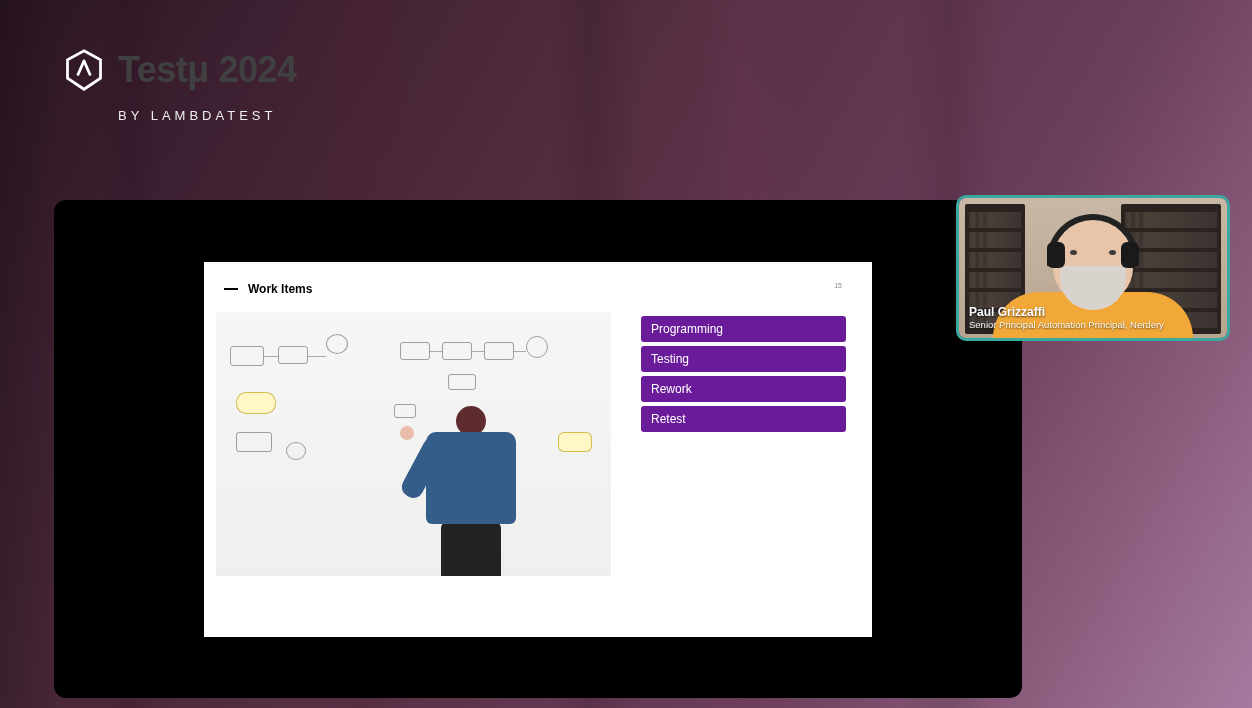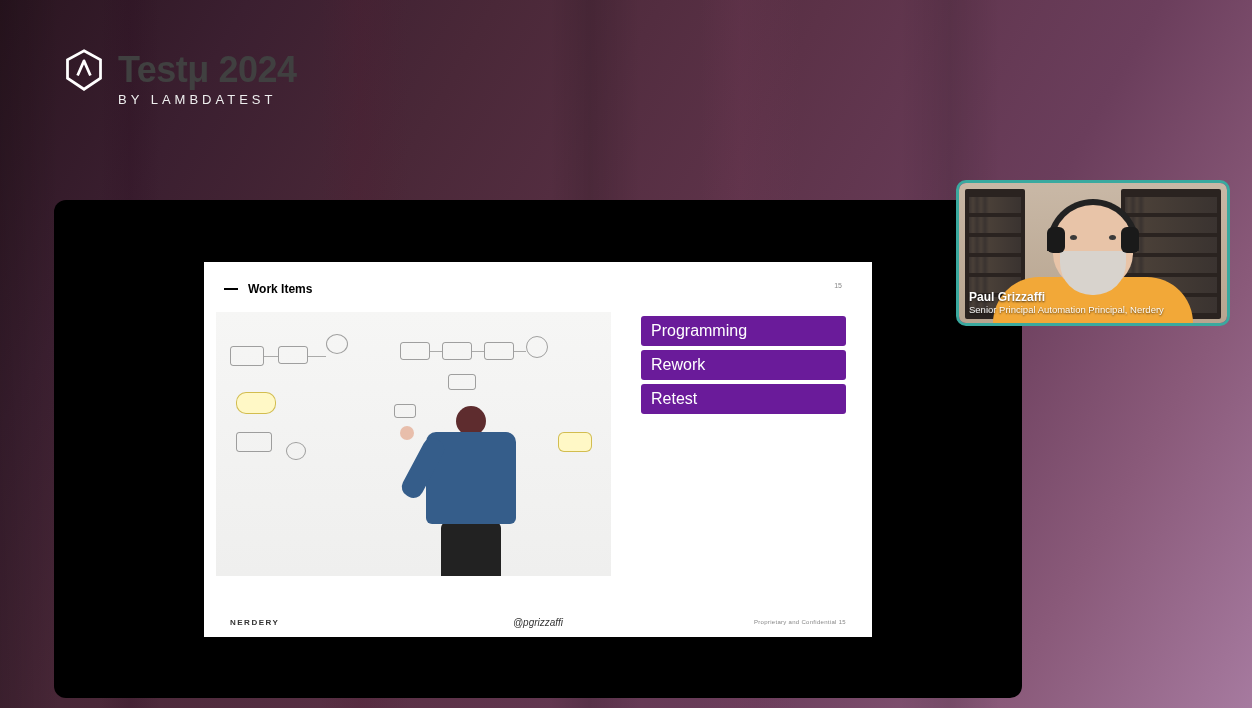--- a/index.html
+++ b/index.html
@@ -40,21 +40,21 @@
     .logo-text {
       font-weight: 700;
       font-size: 36px;
       letter-spacing: -0.5px;
       color: #404040;
     }
     .logo-sub {
       font-size: 13px;
       letter-spacing: 4px;
       margin-left: 56px;
-      margin-top: 0;
+      margin-top: 16px;
       color: #eee;
     }
 
     .main-window {
       position: absolute;
       top: 200px;
       left: 54px;
       width: 968px;
       height: 498px;
       background: #000;
@@ -130,21 +130,21 @@
     .slide-list {
       flex: 1;
       display: flex;
       flex-direction: column;
       gap: 4px;
       padding-top: 4px;
     }
     .slide-list-item {
       background: #6a1b9a;
       color: #fff;
-      font-size: 16px;
+      font-size: 12px;
       padding: 6px 10px;
       border-radius: 3px;
     }
 
     .slide-footer {
       position: absolute;
       bottom: 10px;
       left: 26px;
       right: 26px;
       display: flex;
@@ -152,21 +152,21 @@
       align-items: center;
       font-size: 8px;
       color: #333;
     }
     .slide-footer-left { font-weight: 700; letter-spacing: 1.5px; font-size: 8px; }
     .slide-footer-center { font-style: italic; font-size: 10px; position: absolute; left: 50%; transform: translateX(-50%); }
     .slide-footer-right { font-size: 6px; color: #888; letter-spacing: 0.3px; }
 
     .speaker-window {
       position: absolute;
-      top: 180px;
+      top: 195px;
       left: 956px;
       width: 274px;
       height: 146px;
       border: 3px solid #3aa99f;
       border-radius: 10px;
       overflow: hidden;
       background: #701a75;
     }
     .speaker-scene {
       width: 100%; height: 100%;
@@ -276,30 +276,26 @@
           <div class="wb-torso">
             <div class="wb-arm"></div>
             <div class="wb-hand"></div>
           </div>
           <div class="wb-legs"></div>
         </div>
       </div>
 
       <div class="slide-list">
         <div class="slide-list-item">Programming</div>
+        <div class="slide-list-item">Testing</div>
         <div class="slide-list-item">Rework</div>
         <div class="slide-list-item">Retest</div>
       </div>
     </div>
 
-    <div class="slide-footer">
-      <span class="slide-footer-left">NERDERY</span>
-      <span class="slide-footer-center">@pgrizzaffi</span>
-      <span class="slide-footer-right">Proprietary and Confidential   15</span>
-    </div>
   </div>
 </div>
 
 <div class="speaker-window">
   <div class="speaker-scene">
     <div class="shelf left">
       <div class="shelf-row" style="top:8px"></div>
       <div class="shelf-row" style="top:28px"></div>
       <div class="shelf-row" style="top:48px"></div>
       <div class="shelf-row" style="top:68px"></div>

